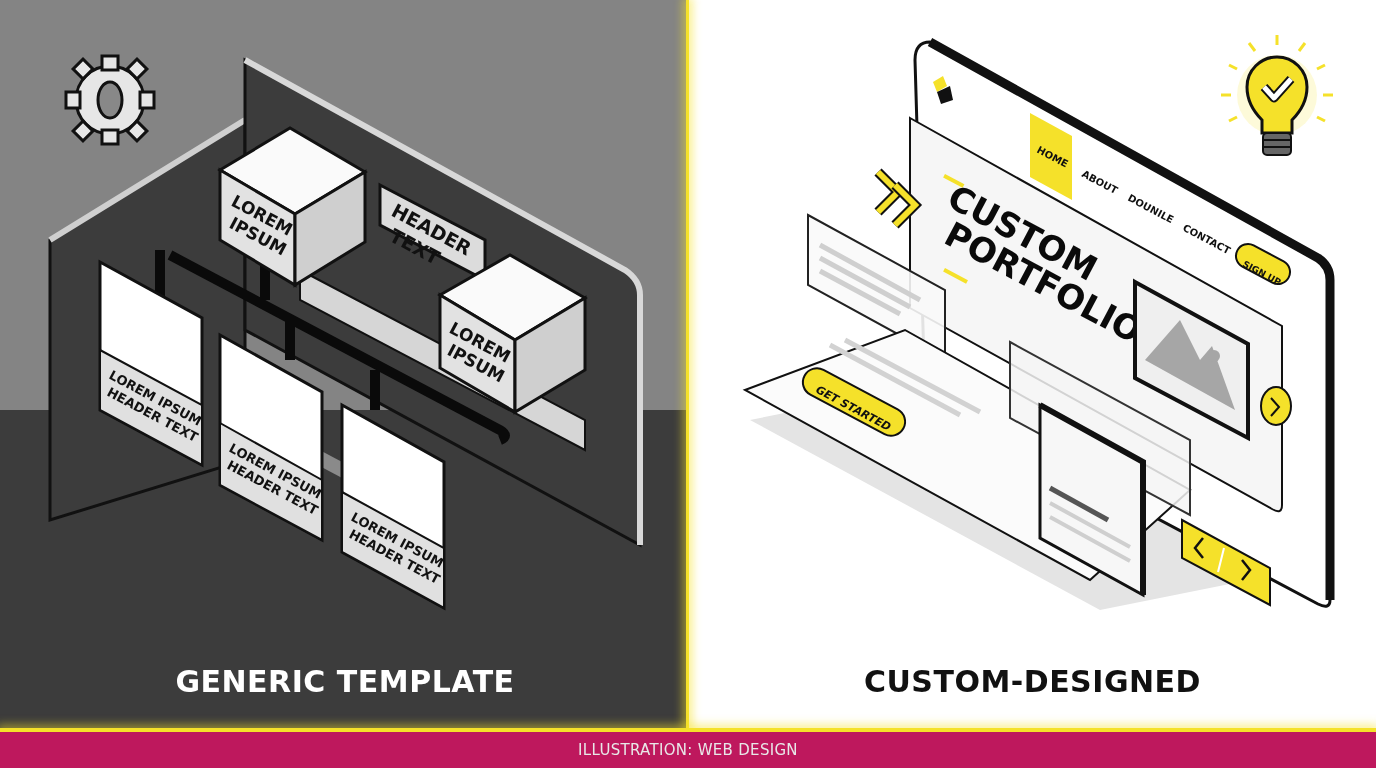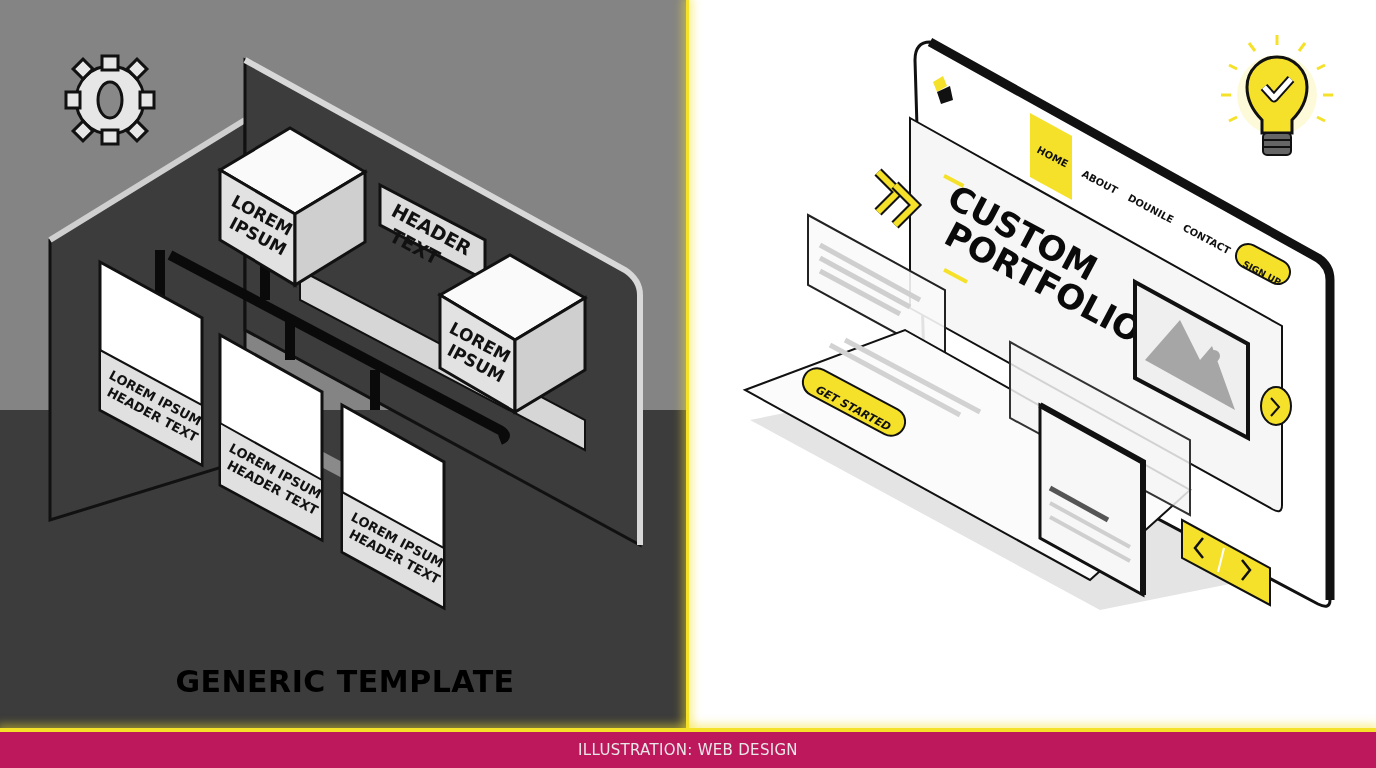--- a/index.html
+++ b/index.html
@@ -10,21 +10,21 @@
   .panel-left { left: 0; width: 686px; background: #848484; }
   .panel-left .floor { position: absolute; left: 0; top: 410px; width: 686px; height: 320px; background: #3c3c3c; }
   .panel-right { left: 689px; width: 687px; background: #ffffff; }
   .divider { position: absolute; left: 686px; top: 0; width: 3px; height: 730px; background: #f5e12a; box-shadow: 0 0 10px 3px rgba(245,225,42,0.6); }
   .bottom-glow { position: absolute; left: 0; top: 728px; width: 1376px; height: 4px; background: #f5e12a; box-shadow: 0 0 10px 3px rgba(245,225,42,0.55); }
 
   .footer { position: absolute; left: 0; top: 732px; width: 1376px; height: 36px; background: #be185d; display: flex; align-items: center; justify-content: center; }
   .footer-text { color: #e8e8e8; font-size: 15px; letter-spacing: 0.3px; font-family: "DejaVu Sans", sans-serif; }
 
   .panel-caption { position: absolute; top: 664px; width: 100%; text-align: center; font-weight: 700; font-size: 30px; letter-spacing: 0.5px; font-family: "DejaVu Sans", sans-serif; }
-  .panel-left .panel-caption { color: #000000; left: 0; width: 690px; }
+  .panel-left .panel-caption { color: #ffffff; left: 0; width: 690px; }
   .panel-right .panel-caption { color: #111; left: 0; width: 687px; }
 
   svg { position: absolute; left: 0; top: 0; }
   .iso-text { font-family: "DejaVu Sans", sans-serif; font-weight: 700; }
 </style>
 </head>
 <body>
 
 <div class="panel panel-left">
   <div class="floor"></div>
@@ -196,20 +196,21 @@
         <line x1="-48" y1="26" x2="-40" y2="22"></line>
           <line x1="48" y1="26" x2="40" y2="22"></line>
       </g>
       <path d="M-30 -8 A30 30 0 1 1 30 -8 Q30 10 15 25 L15 38 L-15 38 L-15 25 Q-30 10 -30 -8 Z" fill="#f5e12a" stroke="#111" stroke-width="3"></path>
       <rect x="-14" y="38" width="28" height="22" rx="4" fill="#666" stroke="#111" stroke-width="2"></rect>
       <path d="M-14 45 H14 M-14 52 H14" stroke="#111" stroke-width="2"></path>
       <path d="M-13 -8 L-3 3 L14 -16" fill="none" stroke="#111" stroke-width="9" stroke-linejoin="round"></path>
       <path d="M-13 -8 L-3 3 L14 -16" fill="none" stroke="#fff" stroke-width="5" stroke-linejoin="round"></path>
     </g>
   </svg>
+  <div class="panel-caption">CUSTOM-DESIGNED</div>
 </div>
 
 <div class="divider"></div>
 <div class="bottom-glow"></div>
 
 <div class="footer">
   <span class="footer-text">ILLUSTRATION: WEB DESIGN</span>
 </div>
 
 </body></html>

